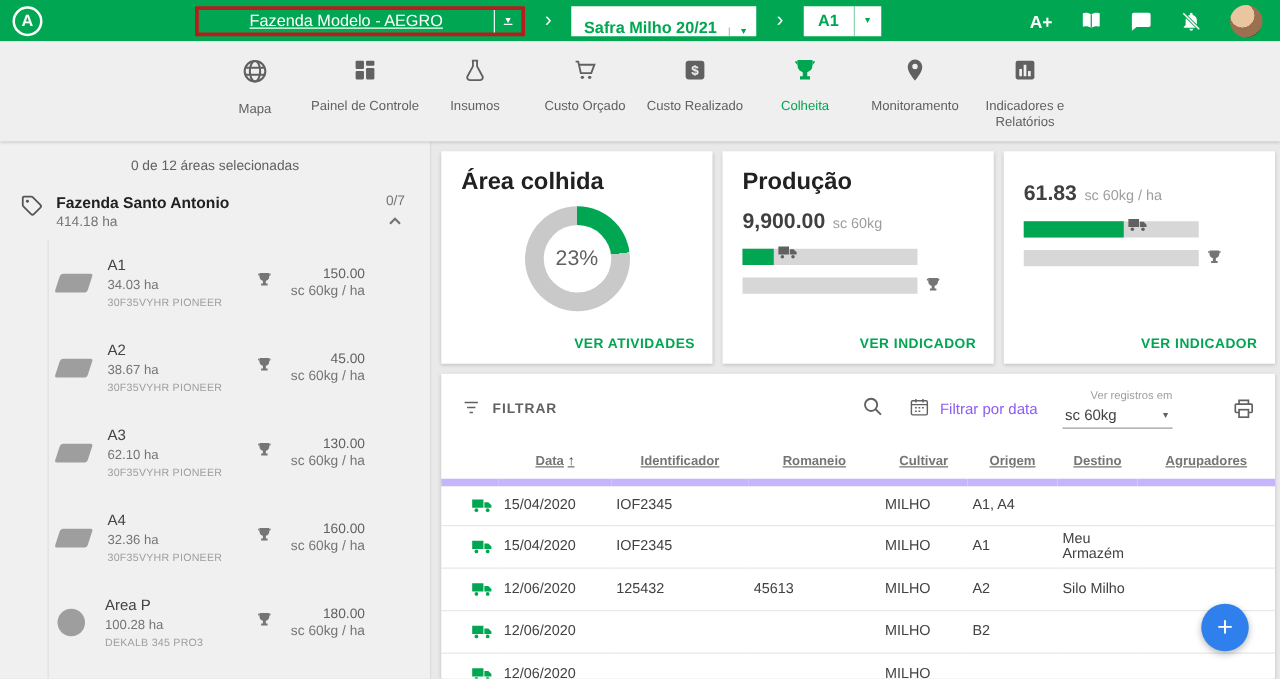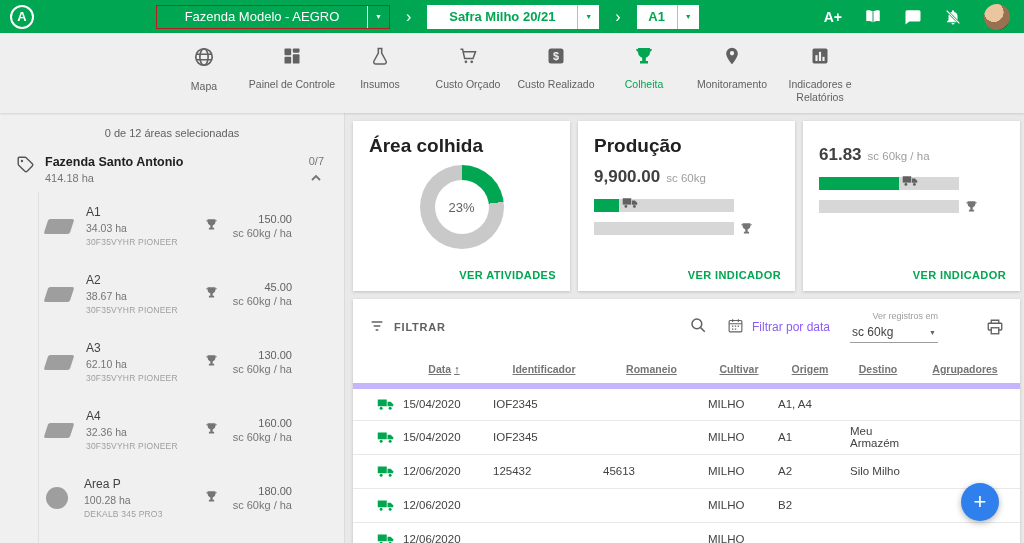--- a/index.html
+++ b/index.html
@@ -6,25 +6,25 @@
   html,body { width:1024px; height:543px; overflow:hidden; background:#e9e9e9;
     font-family:"Liberation Sans", sans-serif; position:relative; }
 
   
   .topbar { height:33px; background:#00A651; display:flex; align-items:center; padding:0 10px; gap:10px; }
   .logo { width:24px; height:24px; border:2px solid #fff; border-radius:50%; color:#fff;
     font-weight:bold; font-size:13px; display:flex; align-items:center; justify-content:center; flex:none; }
   .dd { height:24px; display:flex; align-items:stretch; font-size:13px; cursor:pointer; flex:none; }
   .dd-label { flex:1; display:flex; align-items:center; justify-content:center; padding:0 8px; white-space:nowrap; }
   .dd-caret { width:22px; display:flex; align-items:center; justify-content:center; font-size:7px; }
-  .dd-outline { border:1px solid #b91c1c; color:#fff; margin-left:112px; width:234px; }
+  .dd-outline { border:3px solid #b91c1c; color:#fff; margin-left:112px; width:264px;text-decoration:underline; }
   .dd-outline .dd-caret { border-left:1px solid rgba(255,255,255,.9); }
   .dd-filled { background:#fff; color:#00A651; font-weight:bold; }
   .dd-filled .dd-caret { border-left:1px solid rgba(0,166,81,.45); }
-  .dd-season { width:172px; }
+  .dd-season { width:148px;align-items:flex-end; }
   .dd-area { width:62px; }
   .crumb { color:#fff; font-size:16px; margin:0 6px; }
   .topbar-right { margin-left:auto; display:flex; align-items:center; gap:22px; margin-right:4px; }
   .tb-icon { color:#fff; display:flex; align-items:center; cursor:pointer; }
   .aplus { color:#fff; font-weight:bold; font-size:14px; cursor:pointer; }
   .avatar { width:26px; height:26px; border-radius:50%; cursor:pointer;
     background:radial-gradient(circle at 38% 32%, #e9c6a0 0 40%, #9a7150 41% 75%, #5d4631 76% 100%); }
 
   
   .tabbar { height:80px; background:#efefef; display:flex; justify-content:center; align-items:flex-start;
@@ -62,21 +62,21 @@
   .main { flex:1; padding:8px 4px 0 8px; position:relative; display:flex; flex-direction:column; gap:8px; overflow:hidden; }
   .cards { display:flex; gap:8px; height:170px; flex:none; }
   .card { flex:1; background:#fff; box-shadow:0 1px 3px rgba(0,0,0,.18); position:relative; padding:14px 16px; }
   .card-title { font-size:19px; color:#212121; }
   .card-link { position:absolute; right:14px; bottom:10px; font-size:11px; font-weight:bold;
     color:#00A651; letter-spacing:.4px; cursor:pointer; text-decoration:none; }
   .donut-wrap { display:flex; justify-content:center; margin-top:8px; }
   .donut { width:84px; height:84px; border-radius:50%; display:flex; align-items:center; justify-content:center;
     background:#c9c9c9; }
   .donut-hole { width:54px; height:54px; border-radius:50%; background:#fff; display:flex;
-    align-items:center; justify-content:center; font-size:13px; color:#616161; }
+    align-items:center; justify-content:center; font-size:17px; color:#616161; }
   .value-row { margin-top:10px; display:flex; align-items:baseline; gap:6px; }
   .value { font-size:17px; font-weight:bold; color:#404040; }
   .value-unit { font-size:11.5px; color:#9e9e9e; }
   .bars { margin-top:12px; }
   .track { position:relative; width:140px; height:13px; background:#d7d7d7; margin-bottom:10px; }
   .fill { height:100%; background:#00A651; }
   .truck-marker { position:absolute; top:-4px; margin-left:3px; color:#616161; }
   .trophy-marker { position:absolute; left:100%; top:-1px; margin-left:6px; color:#757575; }
 
   

